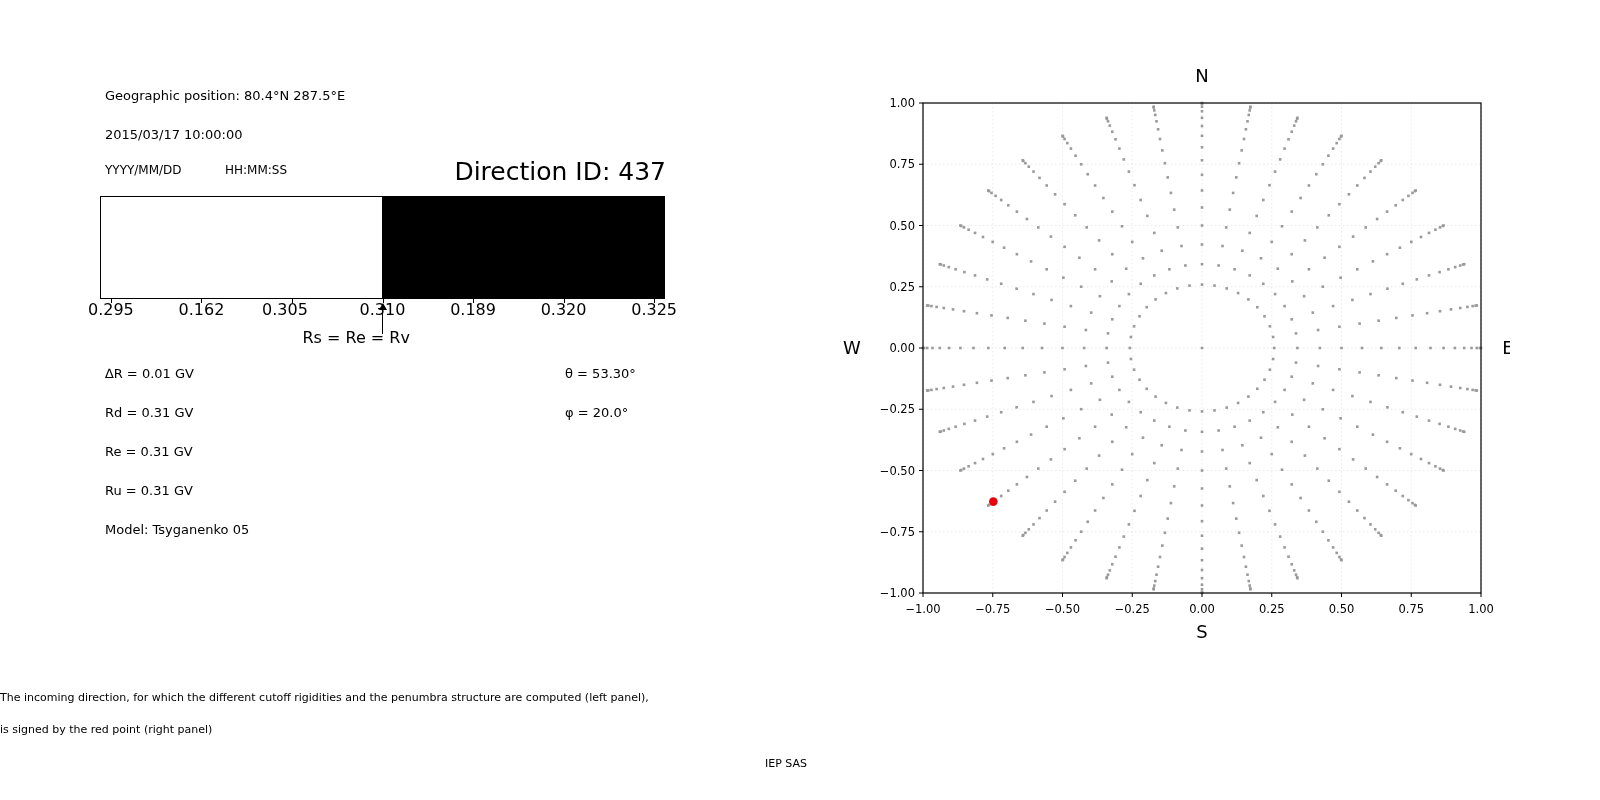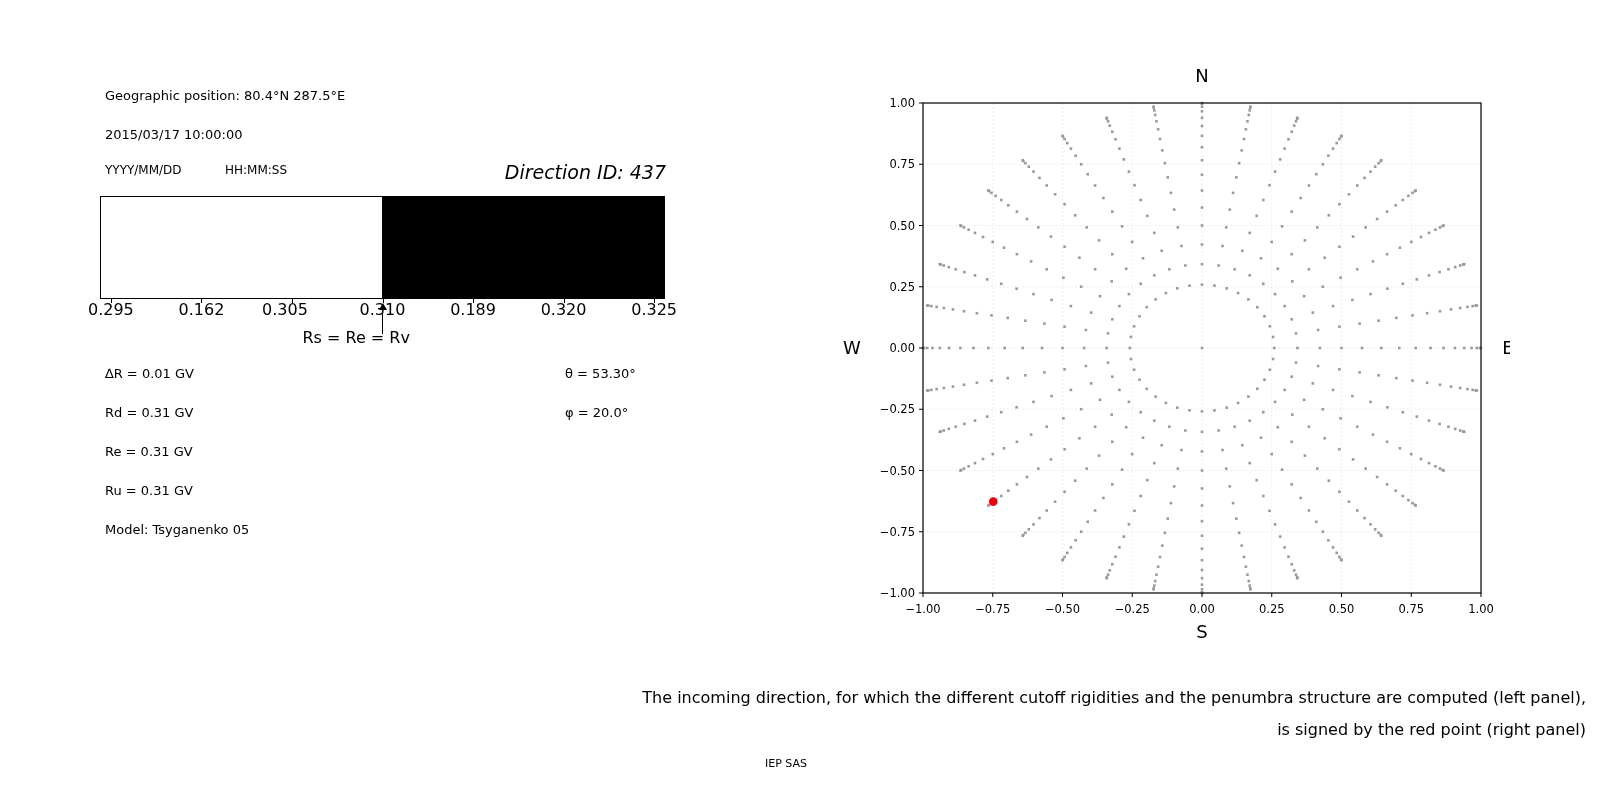--- a/index.html
+++ b/index.html
@@ -7,37 +7,37 @@
     position:relative;
     width:1600px;height:800px;
     background:#ffffff;
     font-family:"DejaVu Sans", sans-serif;
     color:#000;
     overflow:hidden;
   }
   .abs{position:absolute;}
   .t17{font-size:13px;line-height:20px;white-space:nowrap;}
   .t12{font-size:12px;line-height:14px;white-space:nowrap;}
-  .t19{font-size:19px;line-height:22px;white-space:nowrap;font-style:italic;}
+  .t19{font-size:25px;line-height:22px;white-space:nowrap;}
   
   #penumbra-bar{
     left:100px;top:196px;width:565px;height:103px;
     border:1.5px solid #000;box-sizing:border-box;background:#fff;
   }
   #penumbra-black{position:absolute;top:0;bottom:0;right:0;background:#000;}
   .bar-tick{position:absolute;top:299px;width:1px;height:4px;background:#000;}
   .bar-tick-label{position:absolute;top:303px;font-size:16px;line-height:14px;transform:translateX(-50%);white-space:nowrap;}
   
   #cutoff-arrow{left:377px;top:303px;width:11px;height:31px;}
   #cutoff-arrow .shaft{position:absolute;left:5px;top:5px;width:1.3px;height:26px;background:#000;}
   #cutoff-arrow .head{position:absolute;left:1.5px;top:0;width:0;height:0;
     border-left:4px solid transparent;border-right:4px solid transparent;border-bottom:7px solid #000;}
   #cutoff-annotation{left:302px;top:330px;width:160px;font-size:16px;line-height:15px;}
   
-  .caption-line{left:0;width:1586px;text-align:right;font-size:16px;line-height:20px;}
+  .caption-line{left:0;width:1586px;text-align:left;font-size:11px;line-height:20px;}
   #credit{left:0;width:1572px;text-align:center;font-size:11px;line-height:13px;}
 </style>
 </head>
 <body>
 
 <div class="figure">
 
   <div class="abs t17" style="left:105px;top:86px;">Geographic position: 80.4°N 287.5°E</div>
 
   <div class="abs t17" style="left:105px;top:125px;">2015/03/17 10:00:00</div>

